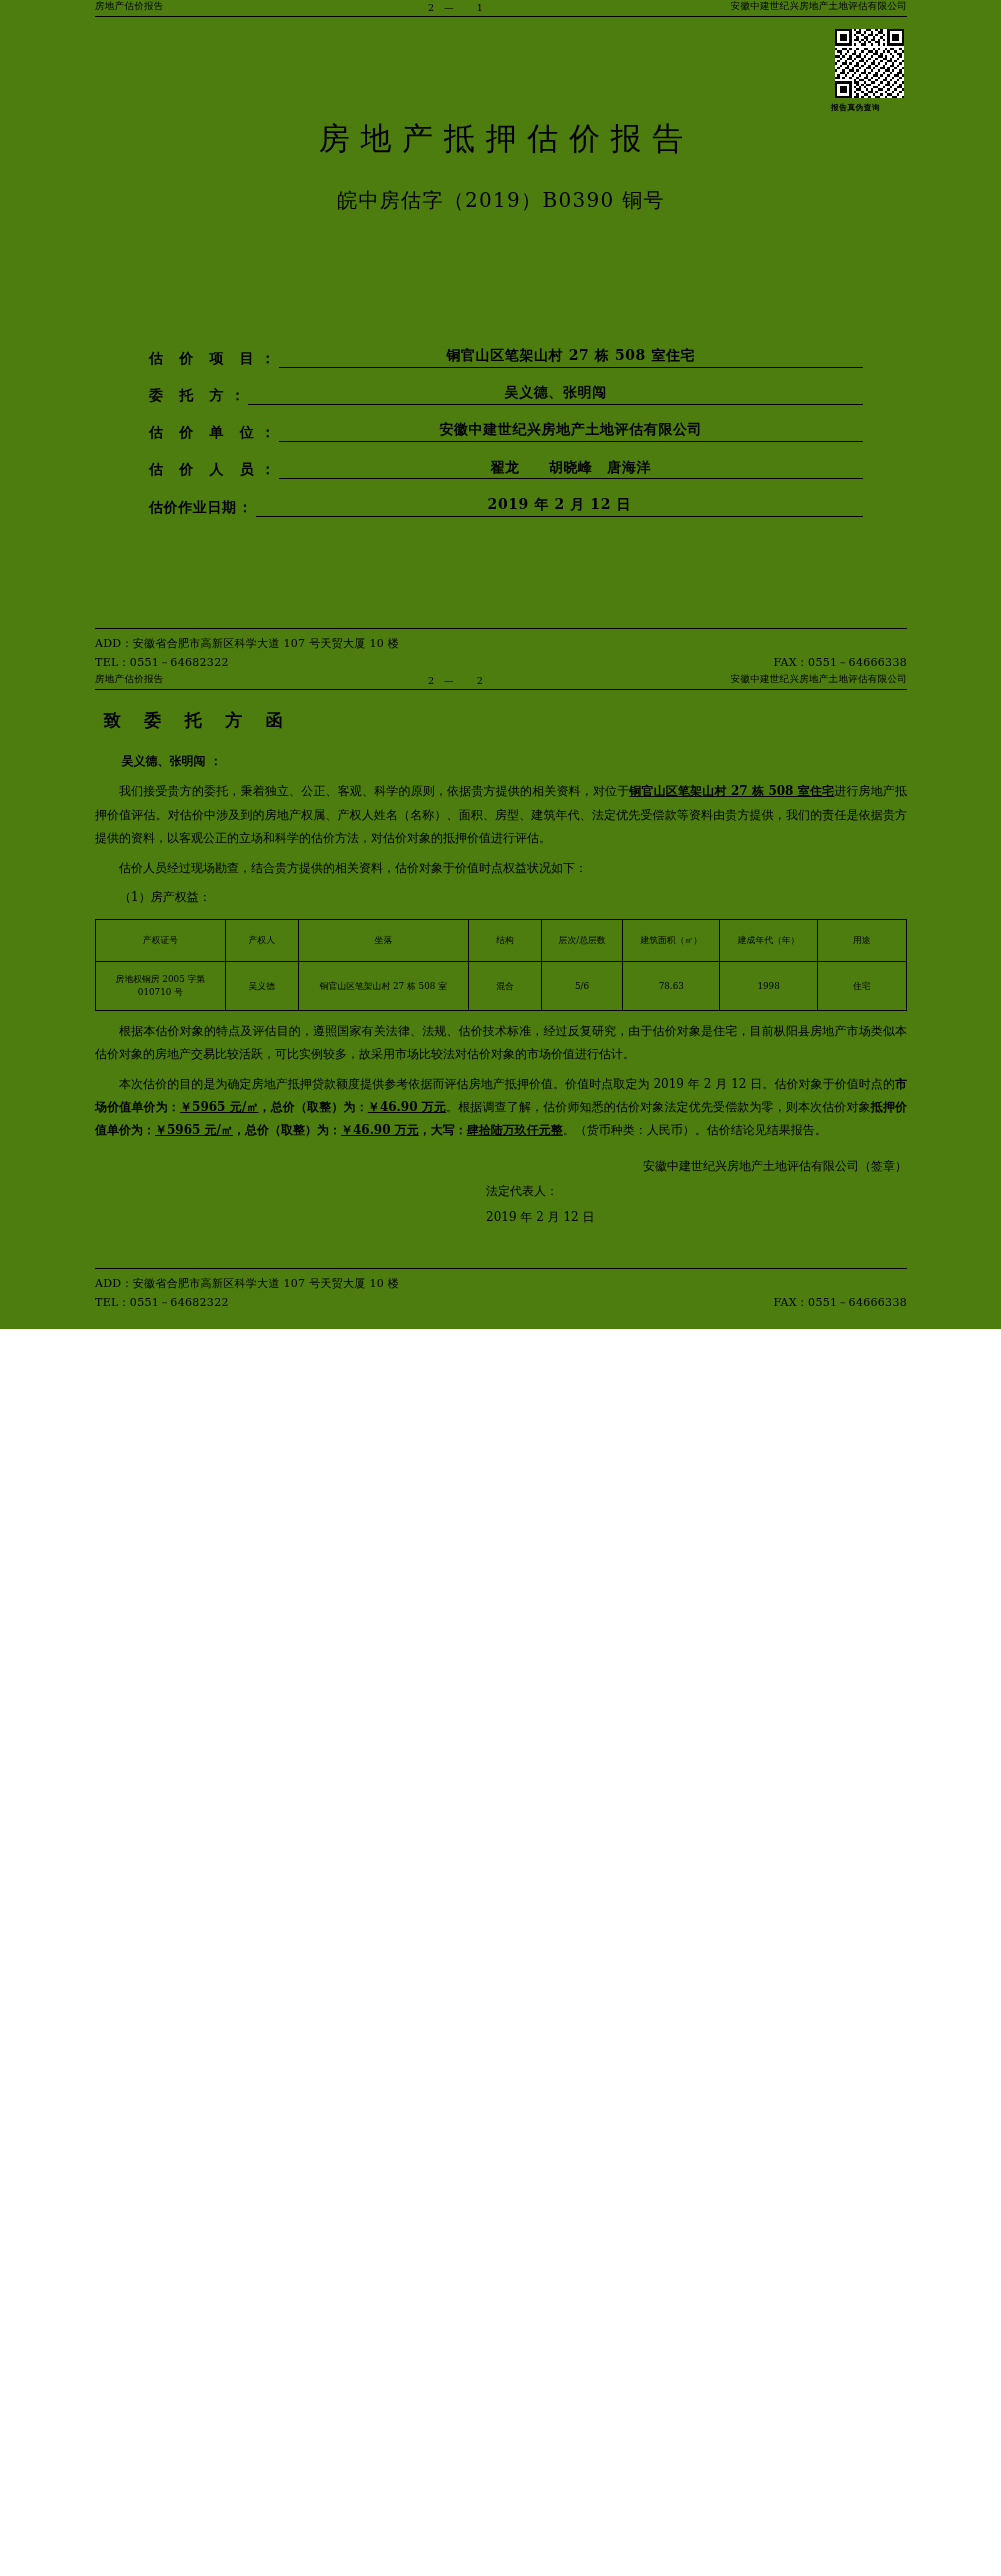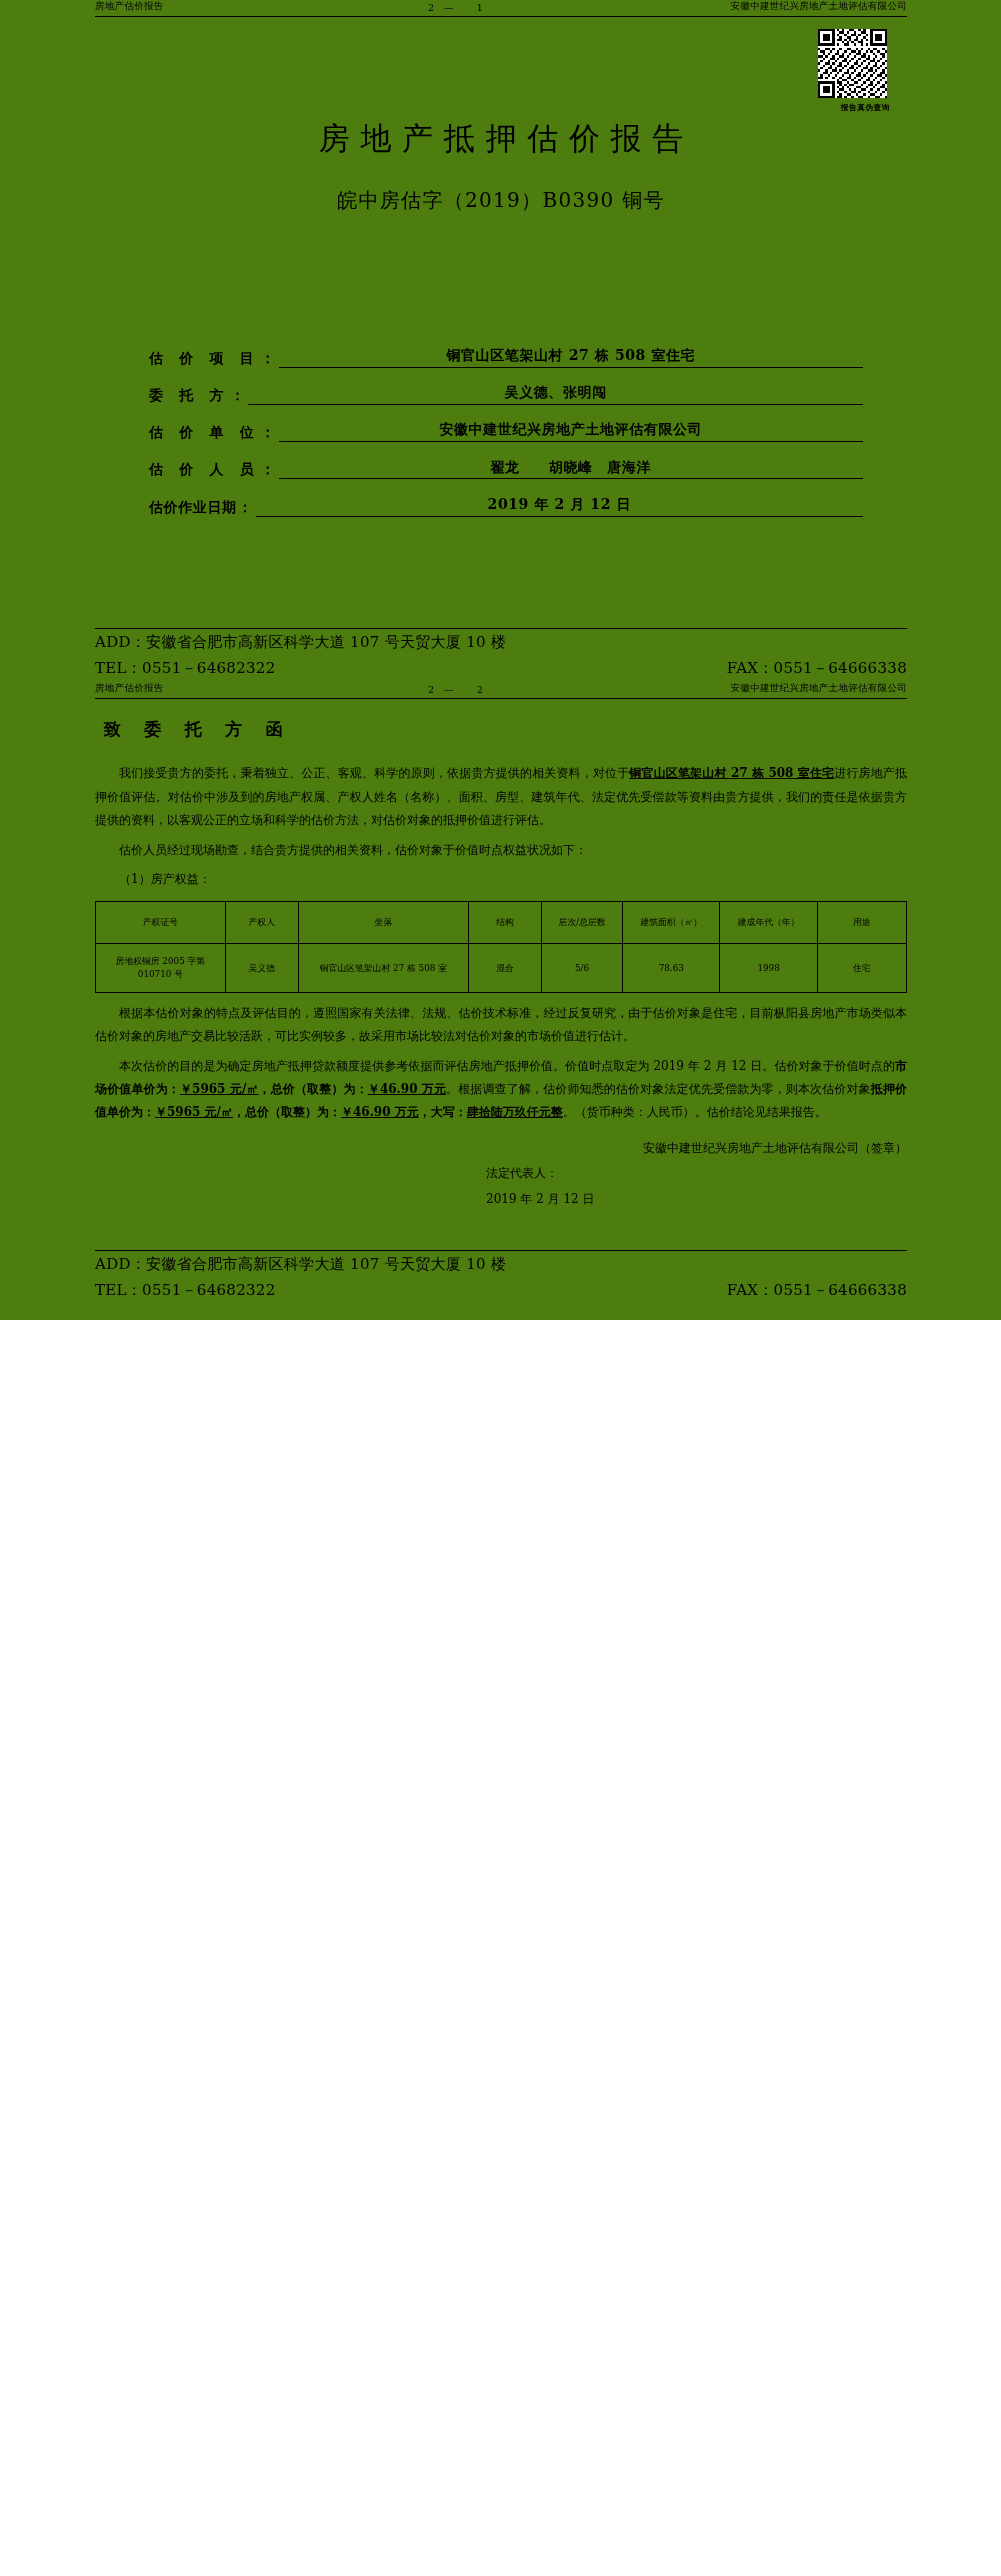--- a/index.html
+++ b/index.html
@@ -39,38 +39,39 @@
     width: 30%;
     text-align: center;
     letter-spacing: 10px;
     font-family: "DejaVu Serif", "Liberation Serif", serif;
   }
   .run-head .rh-right { width: 40%; text-align: right; }
 
   
   .run-foot {
     border-top: 0.9px solid #000;
-    font-size: 15px;
+    padding-top: 5px;
+    font-size: 11px;
     font-family: "DejaVu Serif", "Liberation Serif", serif;
     letter-spacing: 0.3px;
     line-height: 1.75;
   }
   .run-foot .tel-row {
     display: flex;
     justify-content: space-between;
     gap: 8px;
   }
 
   
   .qr-wrap {
     position: absolute;
-    right: 112px;
+    right: 95px;
     top: 29px;
     width: 76px;
-    text-align: right;
+    text-align: left;
   }
   .qr-img {
     width: 69px;
     height: 69px;
     margin: 0 auto;
     background-color: #fff;
     display: block;
   }
   .qr-cap {
     font-size: 7.6px;
@@ -477,20 +478,21 @@
   <div class="sheet">
 
     <div class="run-head">
       <div class="rh-left">房地产估价报告</div>
       <div class="rh-mid">2—    2</div>
       <div class="rh-right">安徽中建世纪兴房地产土地评估有限公司</div>
     </div>
 
     <div class="letter-title">致 委 托 方 函</div>
 
+    <div class="salutation">吴义德、张明闯 ：</div>
 
     <p class="body">
       <span>我们接受贵方的委托，秉着独立、公正、客观、科学的原则，依据贵方提供的相关资料，对位于</span><span class="u">铜官山区笔架山村 27 栋 508 室住宅</span><span>进行房地产抵押价值评估。对估价中涉及到的房地产权属、产权人姓名（名称）、面积、房型、建筑年代、法定优先受偿款等资料由贵方提供，我们的责任是依据贵方提供的资料，以客观公正的立场和科学的估价方法，对估价对象的抵押价值进行评估。</span>
     </p>
 
     <p class="body">估价人员经过现场勘查，结合贵方提供的相关资料，估价对象于价值时点权益状况如下：</p>
 
     <p class="body">（1）房产权益：</p>
 
     <table class="prop">

